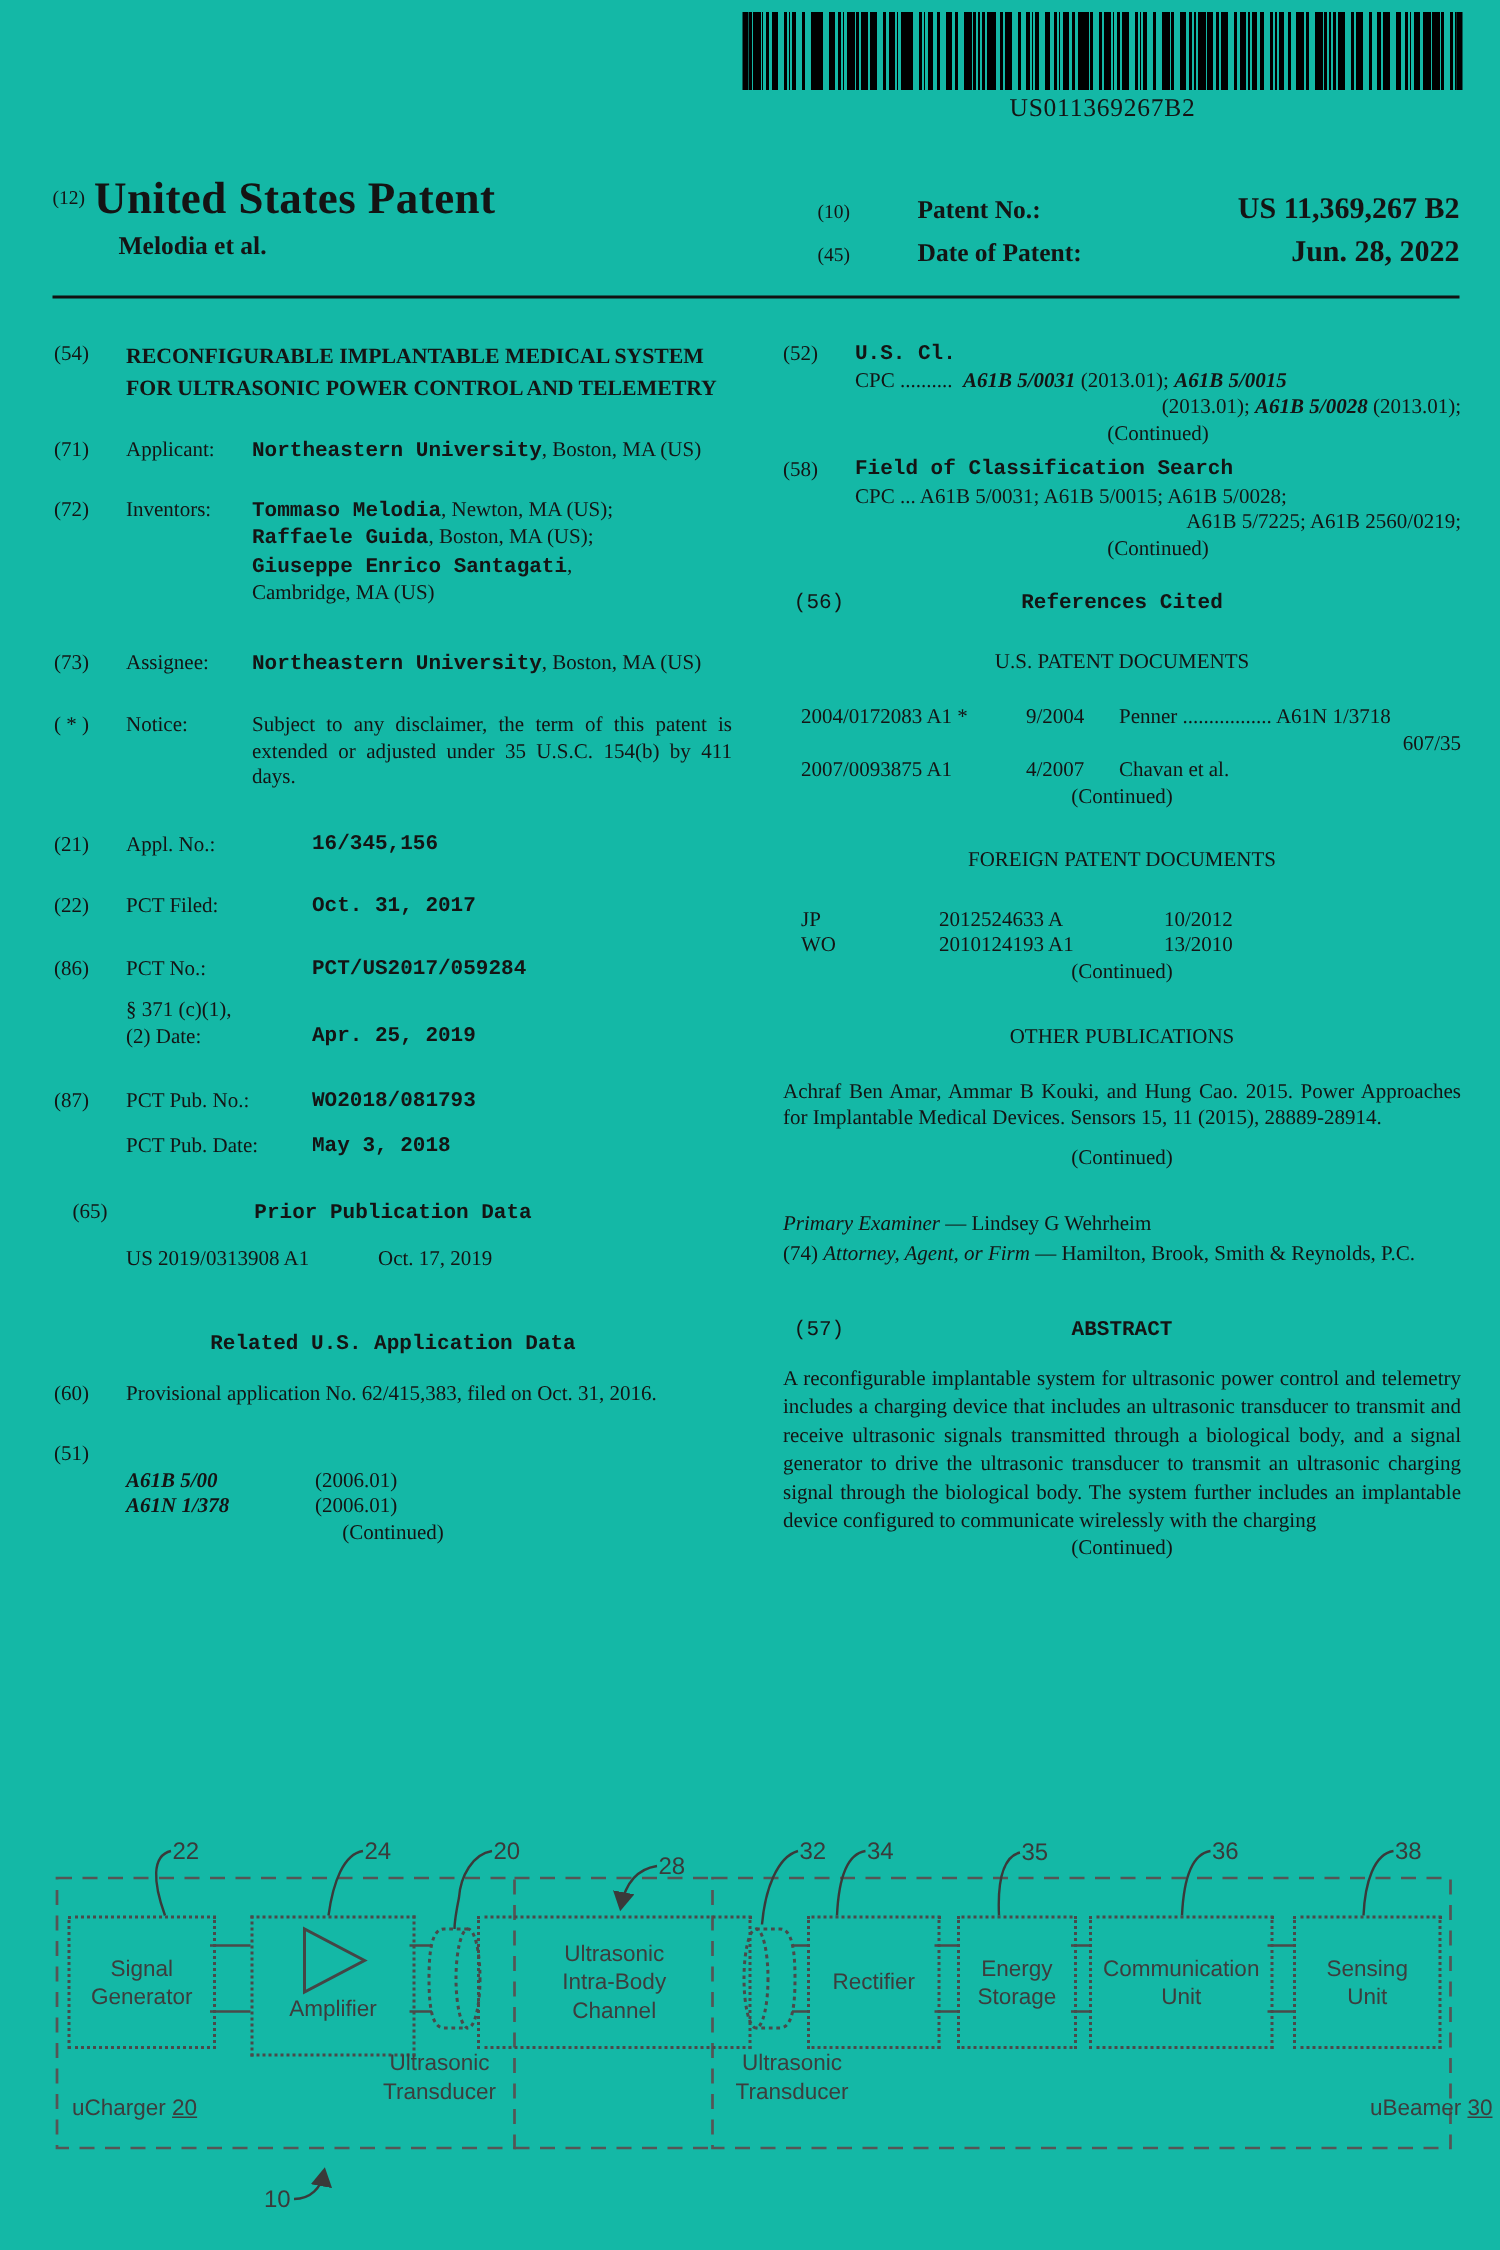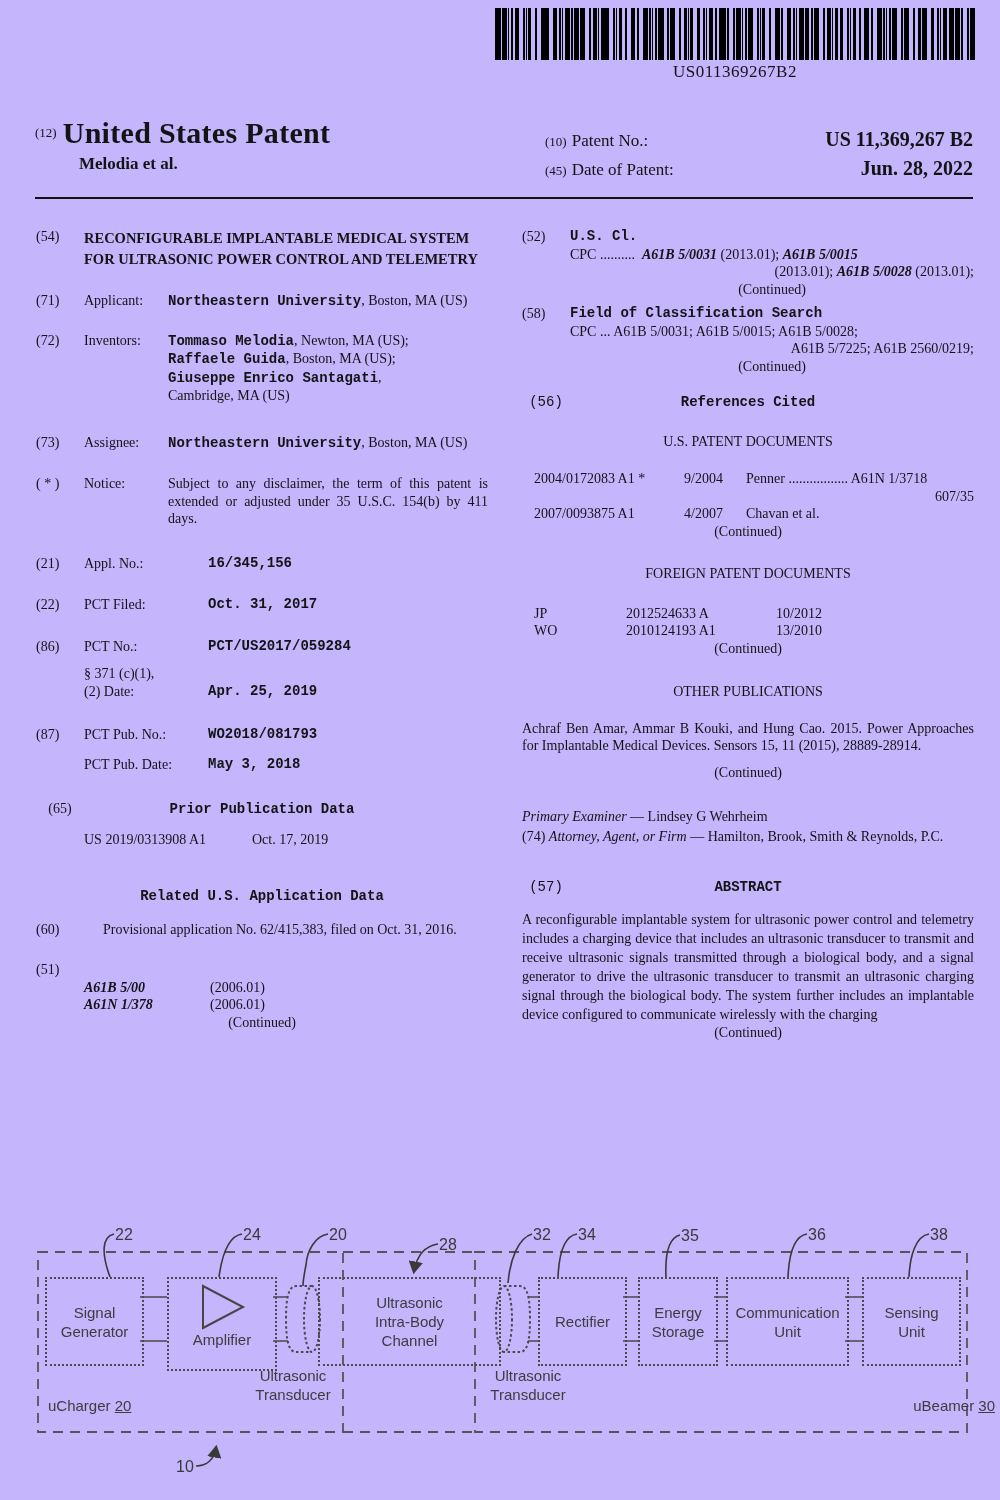--- a/index.html
+++ b/index.html
@@ -1,36 +1,36 @@
 <!DOCTYPE html>
 <html><head>
 <meta charset="utf-8">
 <style>
   html,body{margin:0;padding:0;background:#ffffff;}
-  .page{position:relative;width:1000px;height:1500px;background:#c4b5fd;color:#141414;
+  .page{position:relative;width:1000px;height:1500px;background:#14b8a6;color:#141414;
         font-family:"Liberation Serif",serif;overflow:hidden;}
 
   
   .barcode-wrap{position:absolute;left:495px;top:8px;width:480px;text-align:center;}
   .barcode{height:52px;border-left:4px solid #000;border-right:4px solid #000;
     background:
       repeating-linear-gradient(90deg,#000 0 2px,transparent 2px 6px),
       repeating-linear-gradient(90deg,transparent 0 3px,#000 3px 6px,transparent 6px 13px),
       repeating-linear-gradient(90deg,#000 0 1px,transparent 1px 9px),
       repeating-linear-gradient(90deg,transparent 0 17px,#000 17px 20px,transparent 20px 29px);}
   .barcode-text{font-size:17px;margin-top:2px;letter-spacing:.5px;}
 
   
   .hdr-left{position:absolute;left:35px;top:116px;}
   .code-sm{font-size:13px;vertical-align:6px;}
   .us-title{display:inline;font-size:30px;font-weight:bold;letter-spacing:.3px;margin-left:6px;}
   .authors{font-size:17px;font-weight:bold;margin:4px 0 0 44px;}
   .hdr-right{position:absolute;left:545px;top:128px;width:428px;}
-  .hdr-row{display:flex;align-items:baseline;margin-bottom:6px;}
-  .hdr-key{font-size:17px;font-weight:normal;margin-left:5px;text-align:center;}
+  .hdr-row{display:flex;align-items:baseline;margin-bottom:6px;gap:40px;}
+  .hdr-key{font-size:17px;font-weight:bold;margin-left:5px;text-align:center;}
   .hdr-val{font-size:20px;font-weight:bold;flex:1;text-align:right;}
   .rule{position:absolute;left:35px;top:197px;width:938px;height:2px;background:#111;}
 
   
   .col{position:absolute;top:228px;width:452px;font-size:14px;line-height:17.5px;}
   .col-l{left:36px;}
   .col-r{left:522px;}
   .row{display:flex;}
   .num{width:48px;flex:none;}
   .lbl{width:84px;flex:none;}
@@ -183,21 +183,21 @@
       </div>
       <div class="row">
         <span class="num"></span>
         <span style="width:168px;flex:none;">US 2019/0313908 A1</span>
         <span>Oct. 17, 2019</span>
       </div>
     </div>
 
     <div class="ctr bd" style="margin-bottom:15px;">Related U.S. Application Data</div>
 
-    <div class="row" style="margin-bottom:23px;gap:19px;">
+    <div class="row" style="margin-bottom:23px;">
       <span class="num">(60)</span>
       <span class="val">Provisional application No. 62/415,383, filed on Oct. 31, 2016.</span>
     </div>
 
     <div>
       <div class="row">
         <span class="num">(51)</span>
       </div>
       <div class="row">
         <span class="num"></span>

